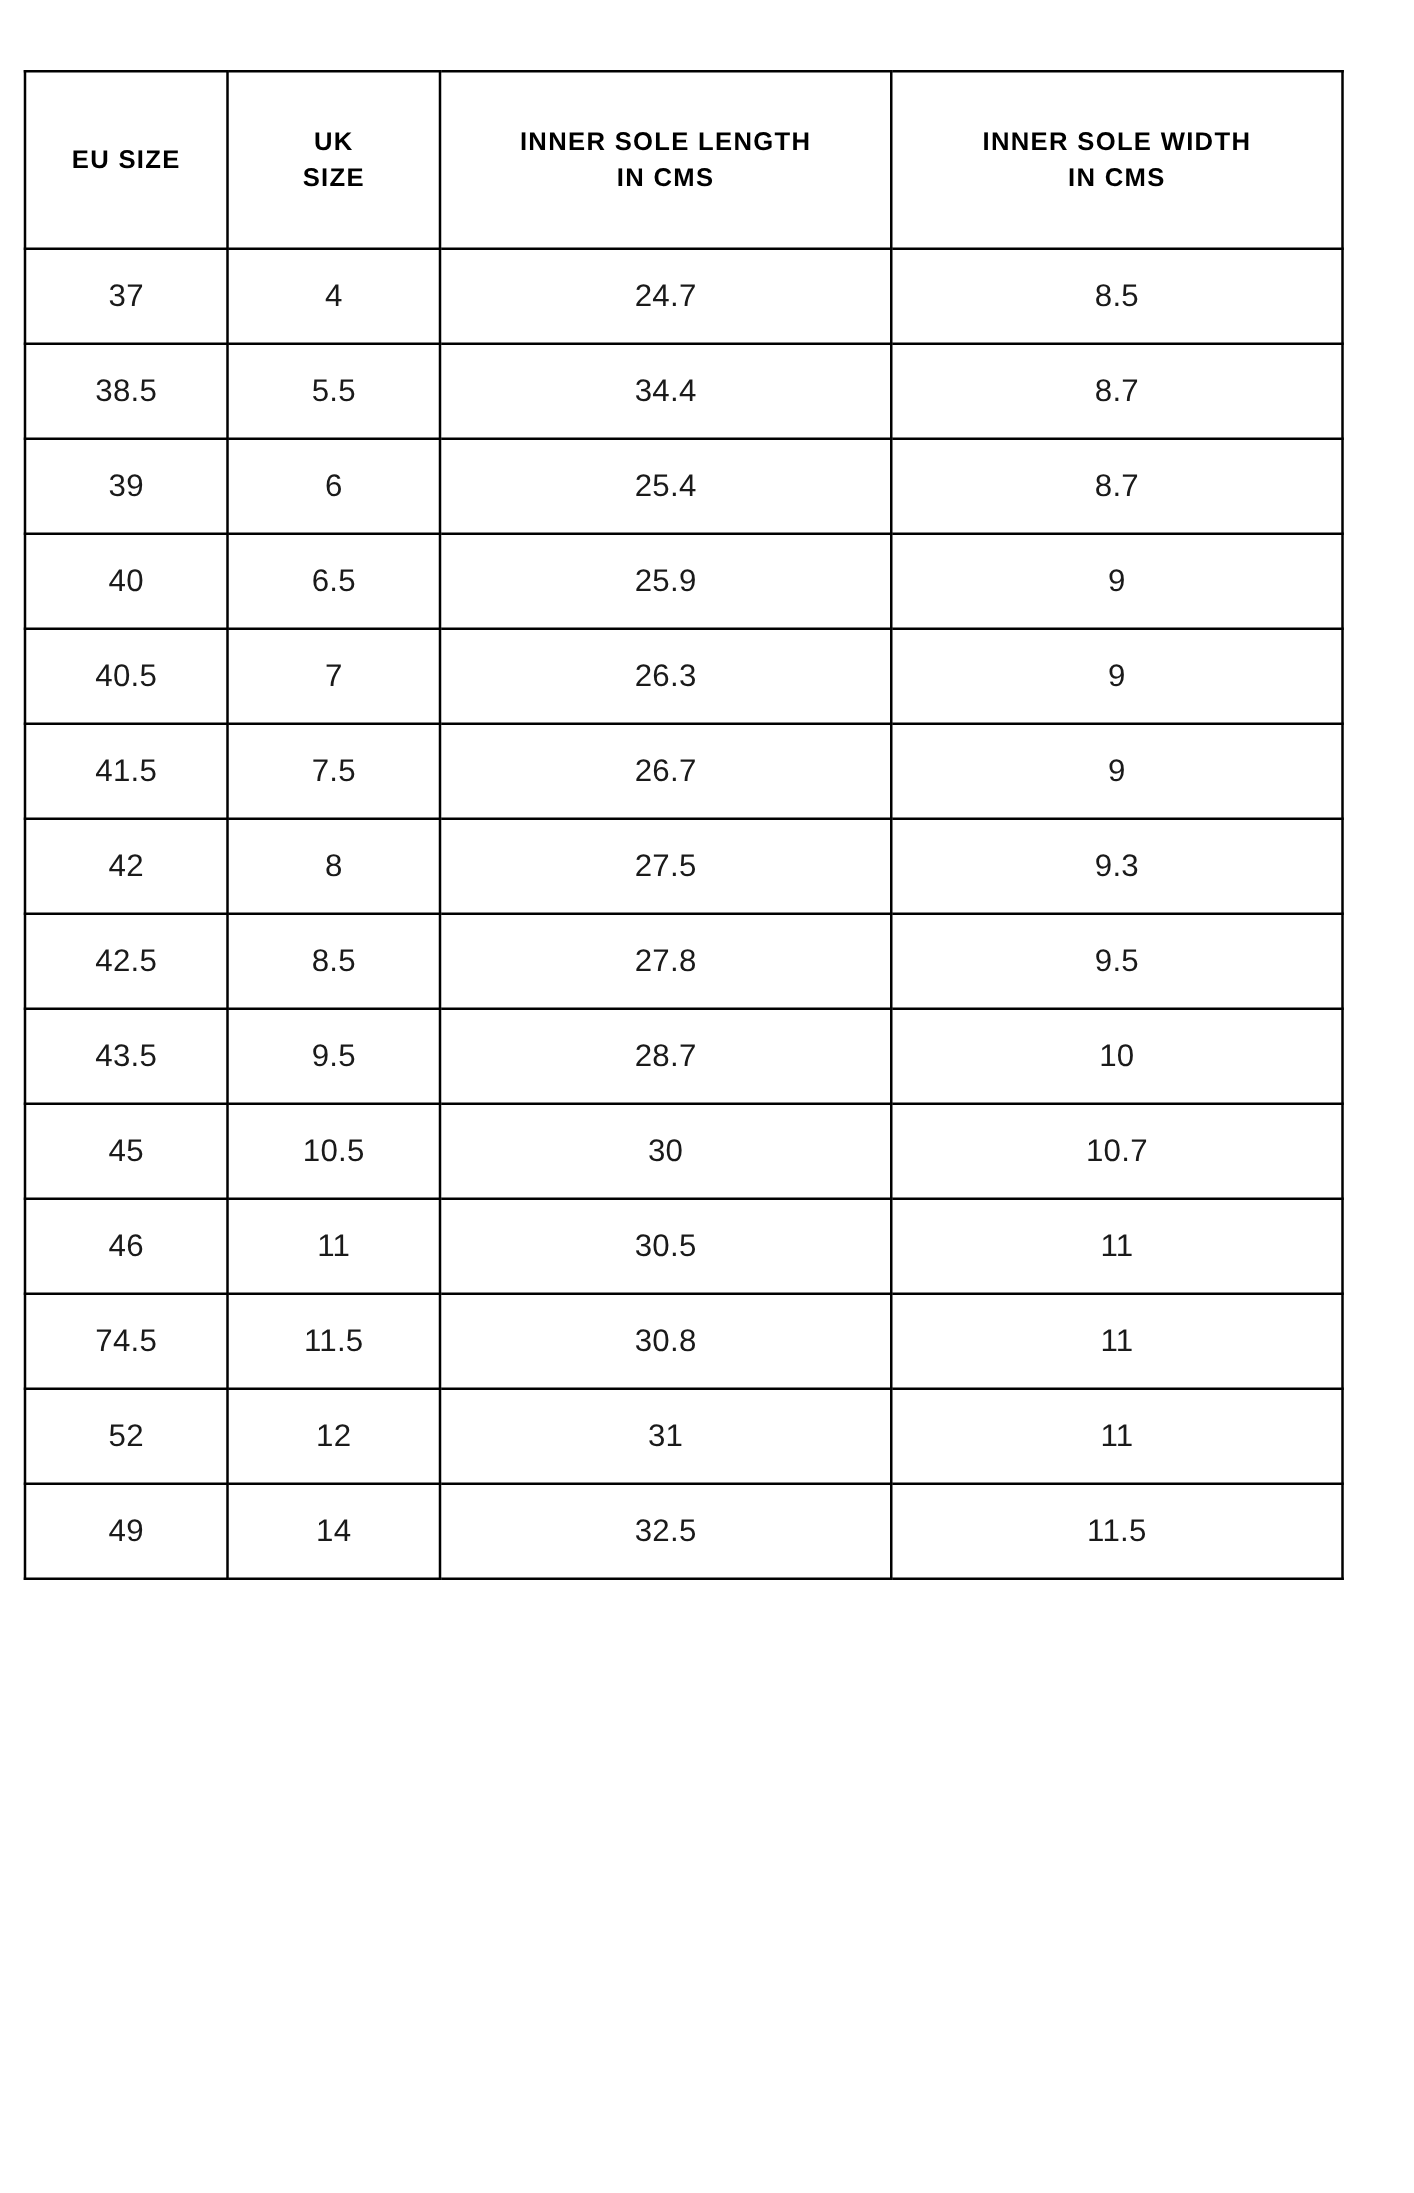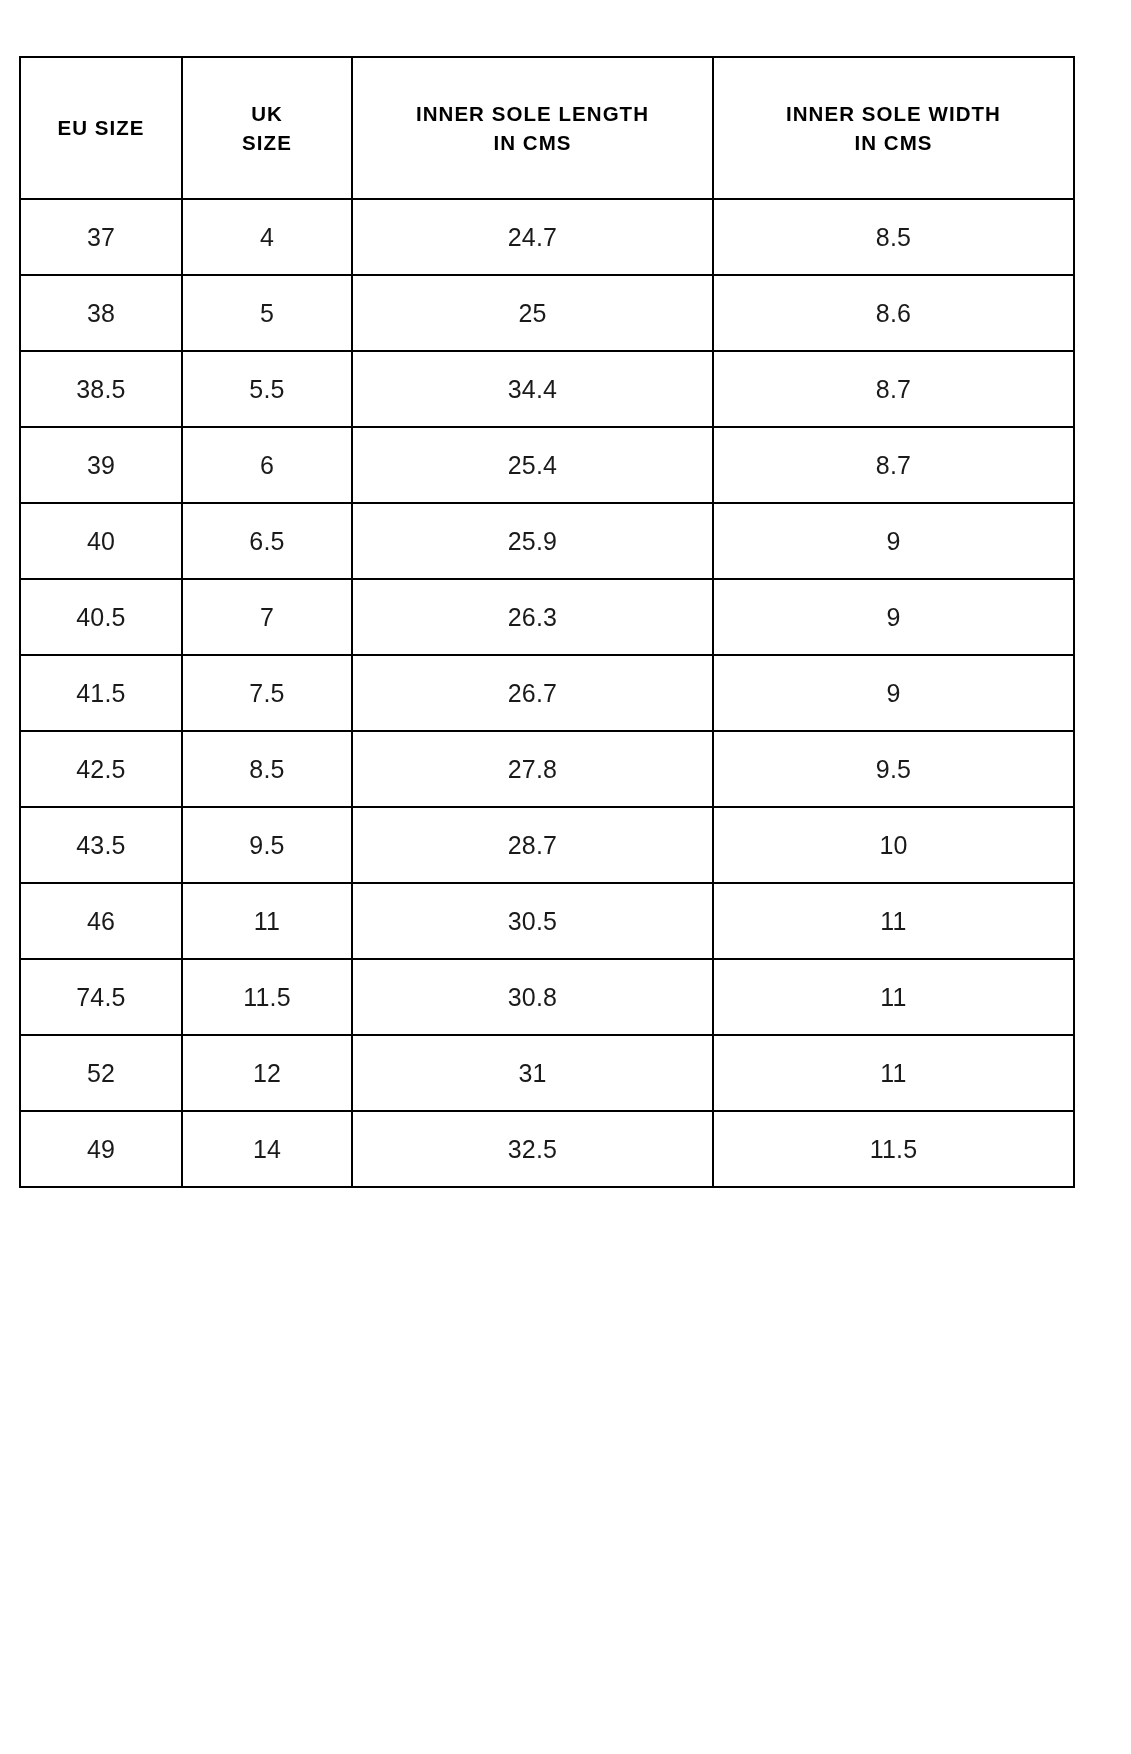--- a/index.html
+++ b/index.html
@@ -104,26 +104,20 @@
         </tr>
       </thead>
       <tbody id="size-table-body">
           <tr>
             <td>37</td>
             <td>4</td>
             <td>24.7</td>
             <td>8.5</td>
           </tr>
           <tr>
-            <td>38</td>
-            <td>5</td>
-            <td>25</td>
-            <td>8.6</td>
-          </tr>
-          <tr>
             <td>38.5</td>
             <td>5.5</td>
             <td>34.4</td>
             <td>8.7</td>
           </tr>
           <tr>
             <td>39</td>
             <td>6</td>
             <td>25.4</td>
             <td>8.7</td>
@@ -140,30 +134,42 @@
             <td>26.3</td>
             <td>9</td>
           </tr>
           <tr>
             <td>41.5</td>
             <td>7.5</td>
             <td>26.7</td>
             <td>9</td>
           </tr>
           <tr>
+            <td>42</td>
+            <td>8</td>
+            <td>27.5</td>
+            <td>9.3</td>
+          </tr>
+          <tr>
             <td>42.5</td>
             <td>8.5</td>
             <td>27.8</td>
             <td>9.5</td>
           </tr>
           <tr>
             <td>43.5</td>
             <td>9.5</td>
             <td>28.7</td>
             <td>10</td>
+          </tr>
+          <tr>
+            <td>45</td>
+            <td>10.5</td>
+            <td>30</td>
+            <td>10.7</td>
           </tr>
           <tr>
             <td>46</td>
             <td>11</td>
             <td>30.5</td>
             <td>11</td>
           </tr>
           <tr>
             <td>74.5</td>
             <td>11.5</td>

